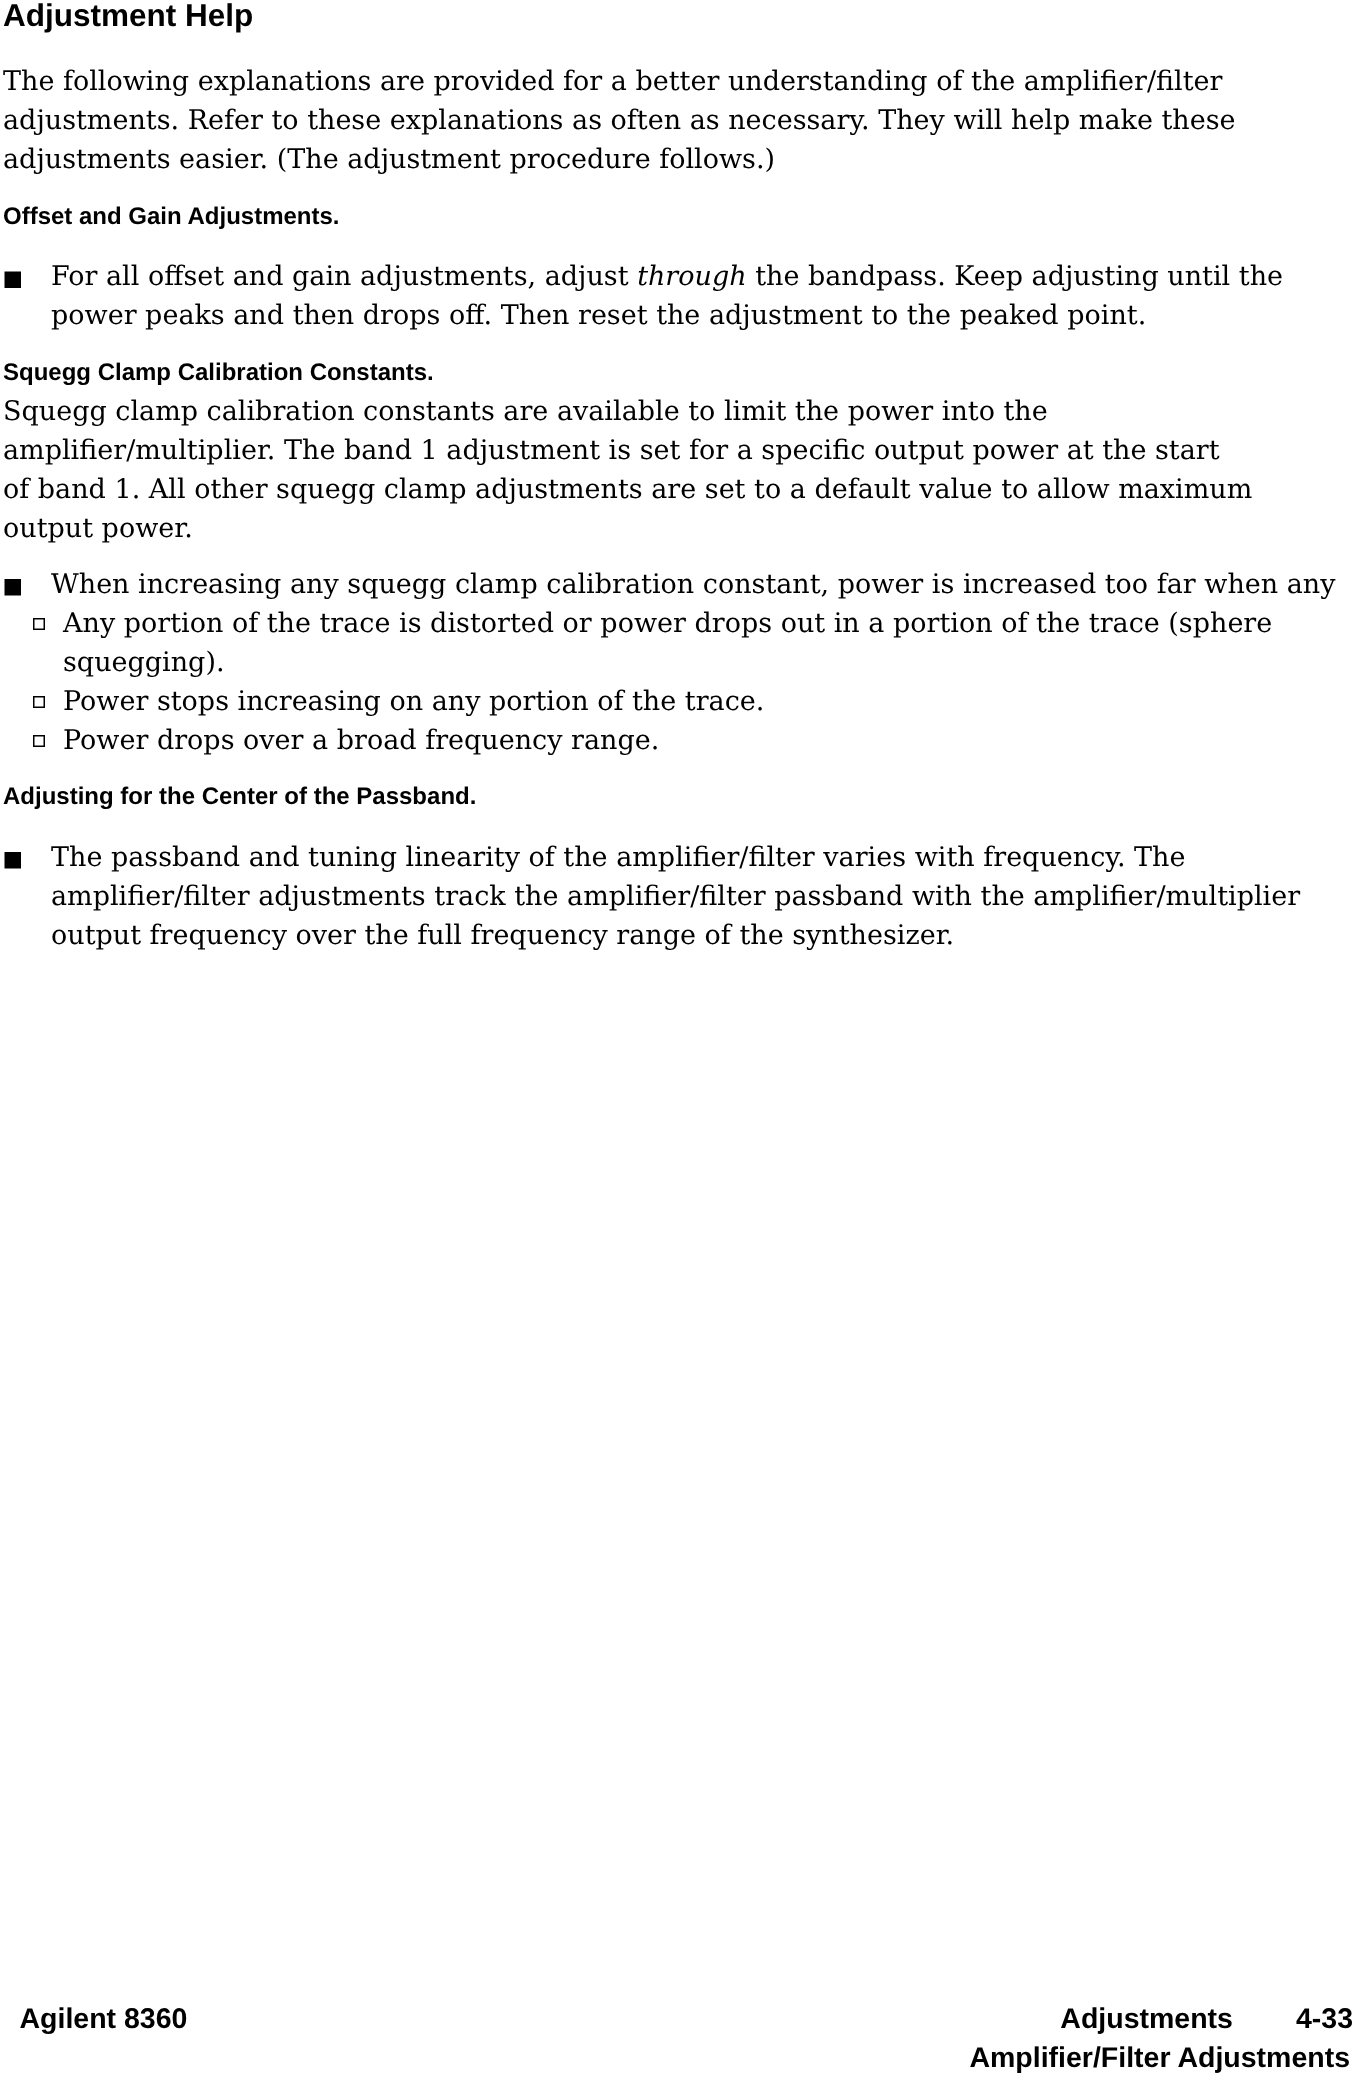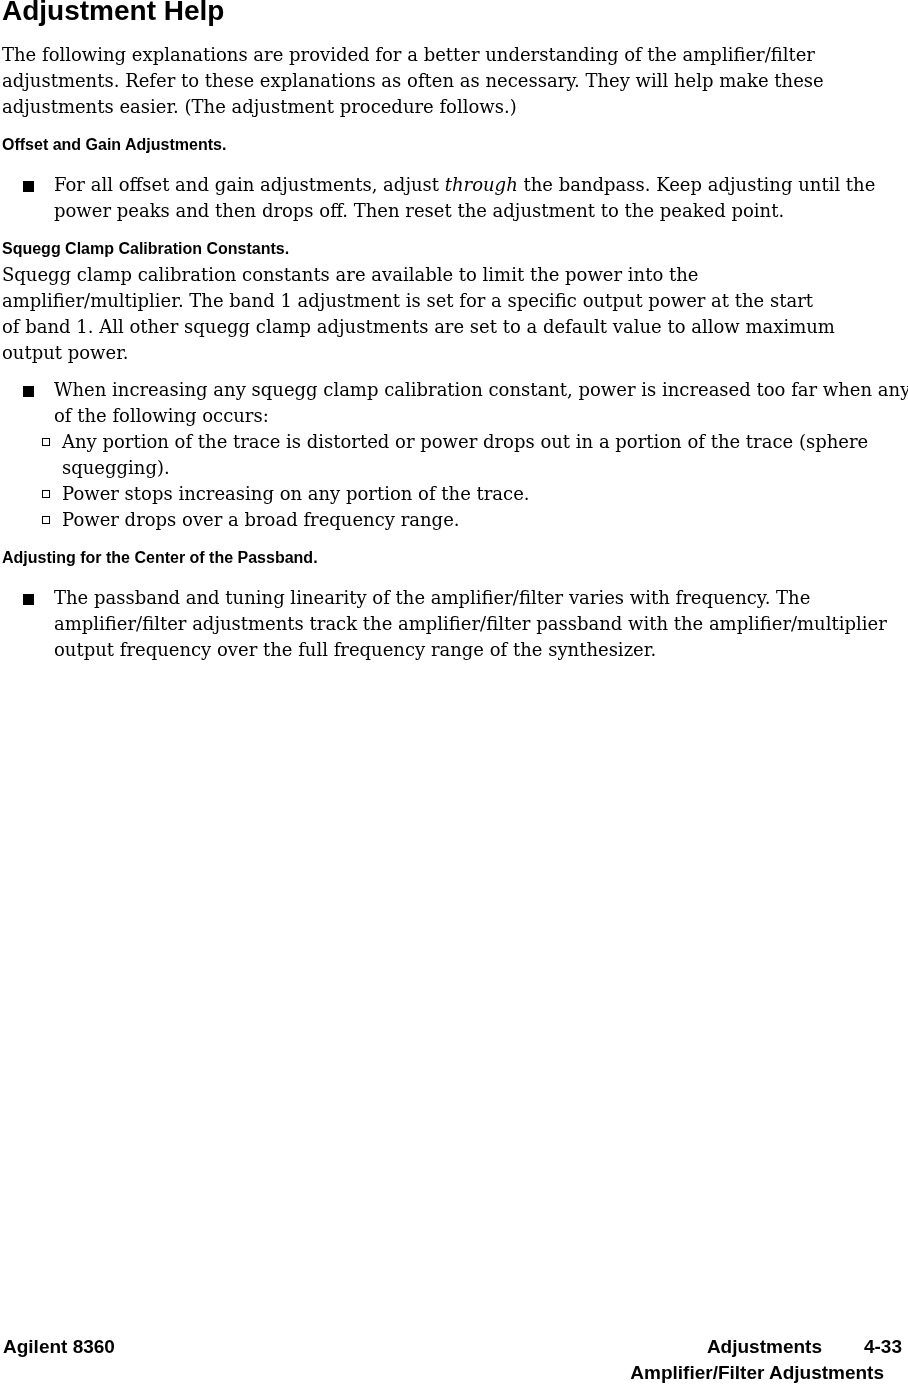--- a/index.html
+++ b/index.html
@@ -13,35 +13,35 @@
   .page {
     position: relative;
     width: 908px; height: 1387px;
     overflow: hidden;
     background: #ffffff;
   }
   .line { white-space: nowrap; line-height: 26px; }
   .doc-title {
     font-family: "Liberation Sans", sans-serif;
     font-weight: bold;
-    font-size: 28px;
+    font-size: 21px;
     line-height: 22px;
     margin: 0 0 0 2px;
   }
   .intro { margin: 20px 0 0 2px; }
   .section-heading {
     font-family: "Liberation Sans", sans-serif;
     font-weight: bold;
     font-size: 16px;
     line-height: 22px;
     margin: 14px 0 16px 2px;
   }
   .section-heading.tight { margin-bottom: 2px; }
   .para { margin-left: 2px; }
-  .bullet-list { margin-top: 0; padding-left: 20px; }
+  .bullet-list { margin-top: 0; }
   .bullet-list.after-para { margin-top: 11px; }
   .bullet { position: relative; padding-left: 34px; }
   .bullet > .sq-marker {
     position: absolute; left: 3px; top: 9px;
     width: 11px; height: 11px;
     background: #000;
   }
   .sub-bullet { position: relative; padding-left: 42px; }
   .sub-bullet > .sq-marker {
     position: absolute; left: 22px; top: 9px;
@@ -53,27 +53,27 @@
   .footer {
     position: absolute; left: 0; bottom: 1px;
     width: 908px;
     font-family: "Liberation Sans", sans-serif;
     font-weight: bold;
     font-size: 19px;
   }
   .footer-row1 {
     display: flex; justify-content: space-between; align-items: baseline;
     line-height: 26px;
-    padding: 0 6px 0 3px;
+    padding: 0 6px 0 13px;
   }
   .footer-page-number { margin-left: 42px; }
   .footer-row2 {
     text-align: right;
     line-height: 26px;
-    padding-right: 24px;
+    padding-right: 8px;
   }
 </style>
 </head>
 <body>
 
 <div class="page">
 
   <h1 class="doc-title">Adjustment Help</h1>
 
   <div class="intro">
@@ -98,21 +98,20 @@
     <div class="line">Squegg clamp calibration constants are available to limit the power into the</div>
     <div class="line">amplifier/multiplier. The band 1 adjustment is set for a specific output power at the start</div>
     <div class="line">of band 1. All other squegg clamp adjustments are set to a default value to allow maximum</div>
     <div class="line">output power.</div>
   </div>
 
   <div class="bullet-list after-para">
     <div class="bullet">
       <span class="sq-marker"></span>
       <div class="line">When increasing any squegg clamp calibration constant, power is increased too far when any</div>
-      <div class="line">of the following occurs:</div>
     </div>
     <div class="sub-bullet">
       <span class="sq-marker"></span>
       <div class="line">Any portion of the trace is distorted or power drops out in a portion of the trace (sphere</div>
       <div class="line">squegging).</div>
     </div>
     <div class="sub-bullet">
       <span class="sq-marker"></span>
       <div class="line">Power stops increasing on any portion of the trace.</div>
     </div>

